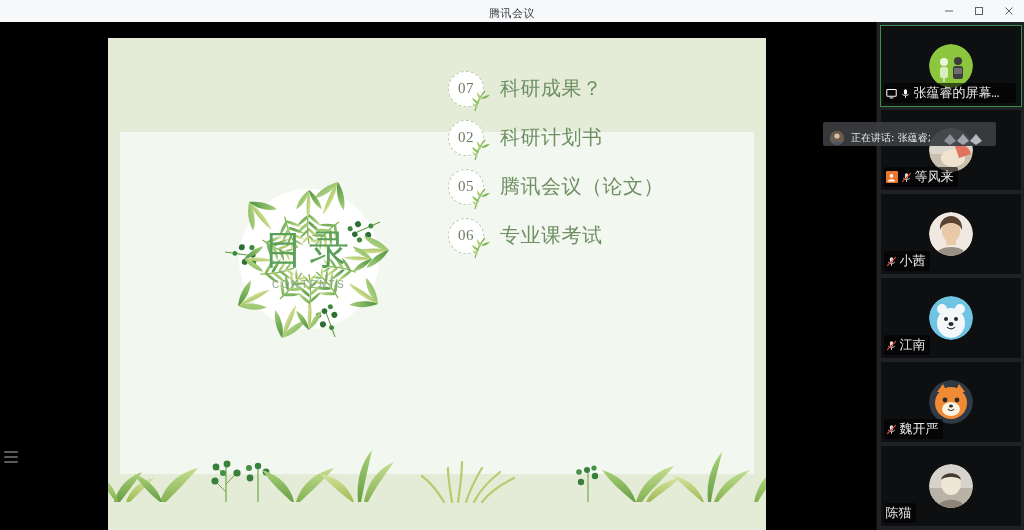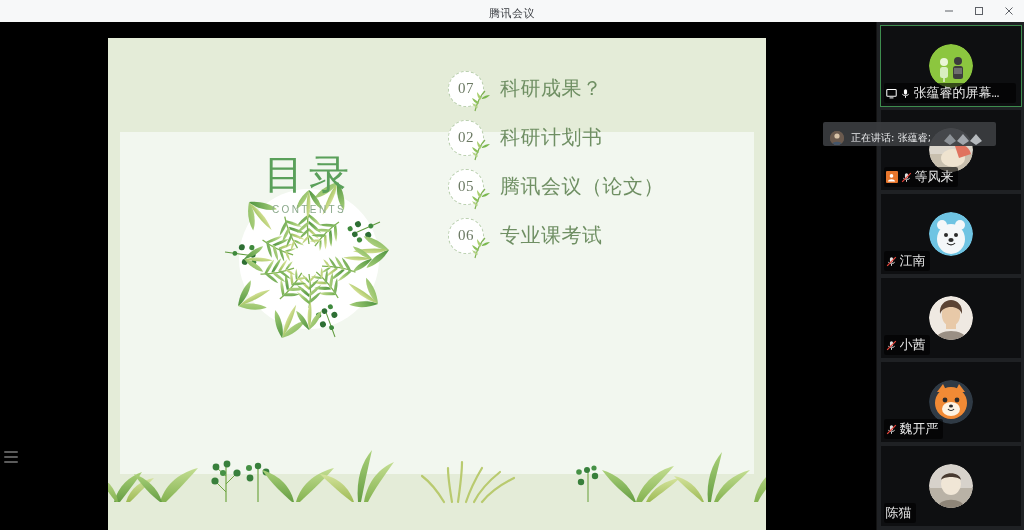--- a/index.html
+++ b/index.html
@@ -72,21 +72,21 @@
     pointer-events: none;
   }
 
   
   .wreath-wrap {
     position: absolute; left: 96px; top: 116px; width: 210px; height: 210px;
   }
   .wreath-svg { position: absolute; inset: 0; }
   .wreath-center {
     position: absolute; left: 0; top: 0; width: 210px; height: 210px;
-    display: flex; flex-direction: column; align-items: center; 
+    display: flex; flex-direction: column; align-items: center; justify-content: center;
     gap: 10px;
   }
   .wreath-title {
     font-family: "DejaVu Sans", "Liberation Sans", sans-serif;
     font-size: 40px; color: #5aa05a; letter-spacing: 5px;
     font-weight: 400; line-height: 1;
   }
   .wreath-sub {
     font-size: 10px; color: #8aa88a; letter-spacing: 2.4px;
   }
@@ -574,20 +574,48 @@
           <line x1="1.5" y1="12.5" x2="12.5" y2="1.5" stroke="#e8443a" stroke-width="1.6"></line>
         </svg>
         <span class="tile-name">等风来</span>
       </div>
     </div>
 
     <div class="tile">
       <div class="tile-avatar">
         <svg width="44" height="44" viewBox="0 0 44 44">
           <defs>
+              <clipPath id="c3">
+                <circle cx="22" cy="22" r="22"></circle>
+              </clipPath>
+            </defs>
+          <g clip-path="url(#c3)">
+            <rect width="44" height="44" fill="#efe9e2"></rect>
+            <path d="M22,8 C29,8 32,14 31,21 C30,27 26,30 22,30 C18,30 14,27 13,21 C12,14 15,8 22,8 Z" fill="#e8c9a8"></path>
+            <path d="M11,18 C10,9 16,4 22,4 C28,4 34,9 33,18 C31,13 27,11 22,11 C17,11 13,13 11,18 Z" fill="#5b4334"></path>
+            <path d="M6,44 C8,32 36,32 38,44 Z" fill="#9a8f84"></path>
+            <rect x="17" y="27" width="10" height="6" fill="#e8c9a8"></rect>
+          </g>
+        </svg>
+      </div>
+      <div class="tile-label">
+        <svg class="ico" viewBox="0 0 14 14">
+          <rect x="5" y="1.5" width="4" height="7" rx="2" fill="#e0e0e0"></rect>
+          <path d="M3.2,7.5 C3.2,10.4 10.8,10.4 10.8,7.5" fill="none" stroke="#e0e0e0" stroke-width="1.2"></path>
+          <line x1="7" y1="10.2" x2="7" y2="12.5" stroke="#e0e0e0" stroke-width="1.2"></line>
+          <line x1="1.5" y1="12.5" x2="12.5" y2="1.5" stroke="#e8443a" stroke-width="1.6"></line>
+        </svg>
+        <span class="tile-name">小茜</span>
+      </div>
+    </div>
+
+    <div class="tile">
+      <div class="tile-avatar">
+        <svg width="44" height="44" viewBox="0 0 44 44">
+          <defs>
               <clipPath id="c4">
                 <circle cx="22" cy="22" r="22"></circle>
               </clipPath>
             </defs>
           <g clip-path="url(#c4)">
             <rect width="44" height="44" fill="#6fc4e3"></rect>
             <ellipse cx="22" cy="27" rx="14" ry="15" fill="#f4f7f9"></ellipse>
             <circle cx="13" cy="13" r="5" fill="#f4f7f9"></circle>
             <circle cx="31" cy="13" r="5" fill="#f4f7f9"></circle>
             <circle cx="17" cy="23" r="2" fill="#2b2b2b"></circle>
@@ -598,48 +626,20 @@
         </svg>
       </div>
       <div class="tile-label">
         <svg class="ico" viewBox="0 0 14 14">
           <rect x="5" y="1.5" width="4" height="7" rx="2" fill="#e0e0e0"></rect>
           <path d="M3.2,7.5 C3.2,10.4 10.8,10.4 10.8,7.5" fill="none" stroke="#e0e0e0" stroke-width="1.2"></path>
           <line x1="7" y1="10.2" x2="7" y2="12.5" stroke="#e0e0e0" stroke-width="1.2"></line>
           <line x1="1.5" y1="12.5" x2="12.5" y2="1.5" stroke="#e8443a" stroke-width="1.6"></line>
         </svg>
         <span class="tile-name">江南</span>
-      </div>
-    </div>
-
-    <div class="tile">
-      <div class="tile-avatar">
-        <svg width="44" height="44" viewBox="0 0 44 44">
-          <defs>
-              <clipPath id="c3">
-                <circle cx="22" cy="22" r="22"></circle>
-              </clipPath>
-            </defs>
-          <g clip-path="url(#c3)">
-            <rect width="44" height="44" fill="#efe9e2"></rect>
-            <path d="M22,8 C29,8 32,14 31,21 C30,27 26,30 22,30 C18,30 14,27 13,21 C12,14 15,8 22,8 Z" fill="#e8c9a8"></path>
-            <path d="M11,18 C10,9 16,4 22,4 C28,4 34,9 33,18 C31,13 27,11 22,11 C17,11 13,13 11,18 Z" fill="#5b4334"></path>
-            <path d="M6,44 C8,32 36,32 38,44 Z" fill="#9a8f84"></path>
-            <rect x="17" y="27" width="10" height="6" fill="#e8c9a8"></rect>
-          </g>
-        </svg>
-      </div>
-      <div class="tile-label">
-        <svg class="ico" viewBox="0 0 14 14">
-          <rect x="5" y="1.5" width="4" height="7" rx="2" fill="#e0e0e0"></rect>
-          <path d="M3.2,7.5 C3.2,10.4 10.8,10.4 10.8,7.5" fill="none" stroke="#e0e0e0" stroke-width="1.2"></path>
-          <line x1="7" y1="10.2" x2="7" y2="12.5" stroke="#e0e0e0" stroke-width="1.2"></line>
-          <line x1="1.5" y1="12.5" x2="12.5" y2="1.5" stroke="#e8443a" stroke-width="1.6"></line>
-        </svg>
-        <span class="tile-name">小茜</span>
       </div>
     </div>
 
     <div class="tile">
       <div class="tile-avatar">
         <svg width="44" height="44" viewBox="0 0 44 44">
           <defs>
               <clipPath id="c5">
                 <circle cx="22" cy="22" r="22"></circle>
               </clipPath>

